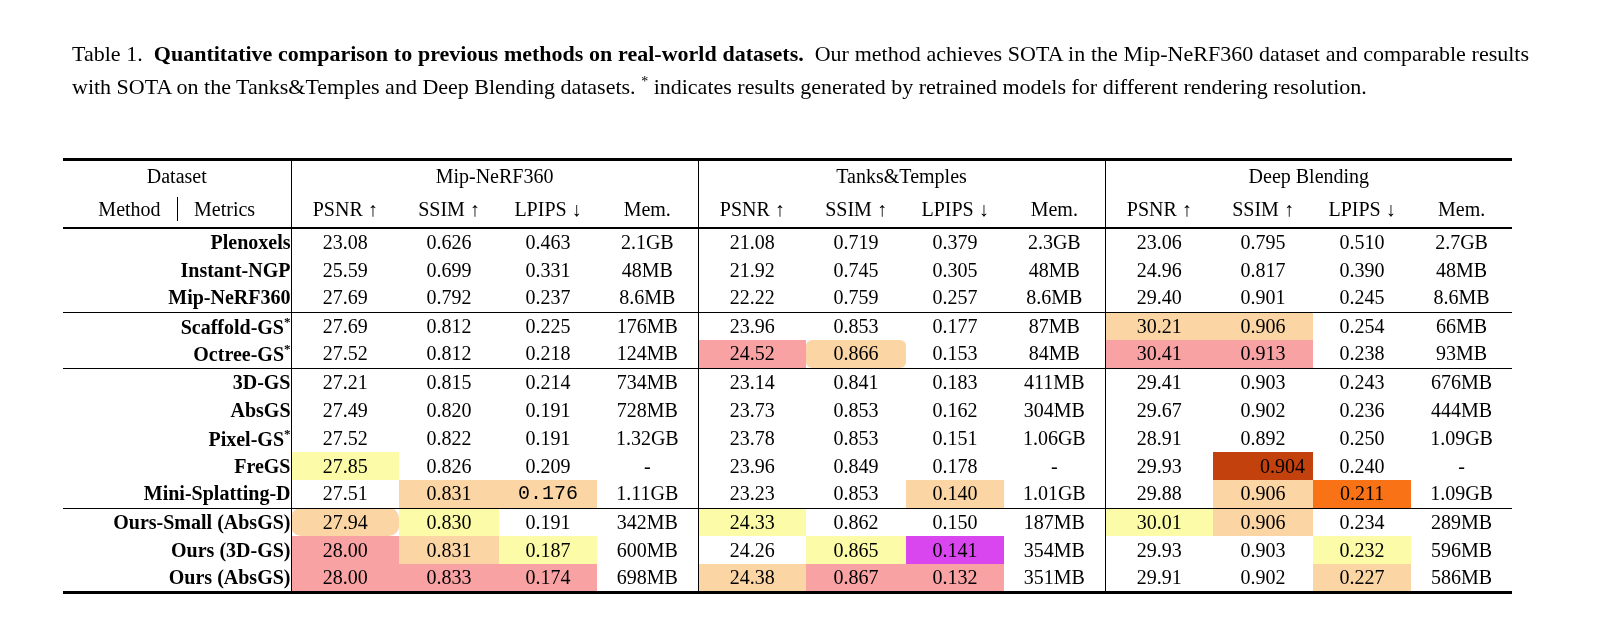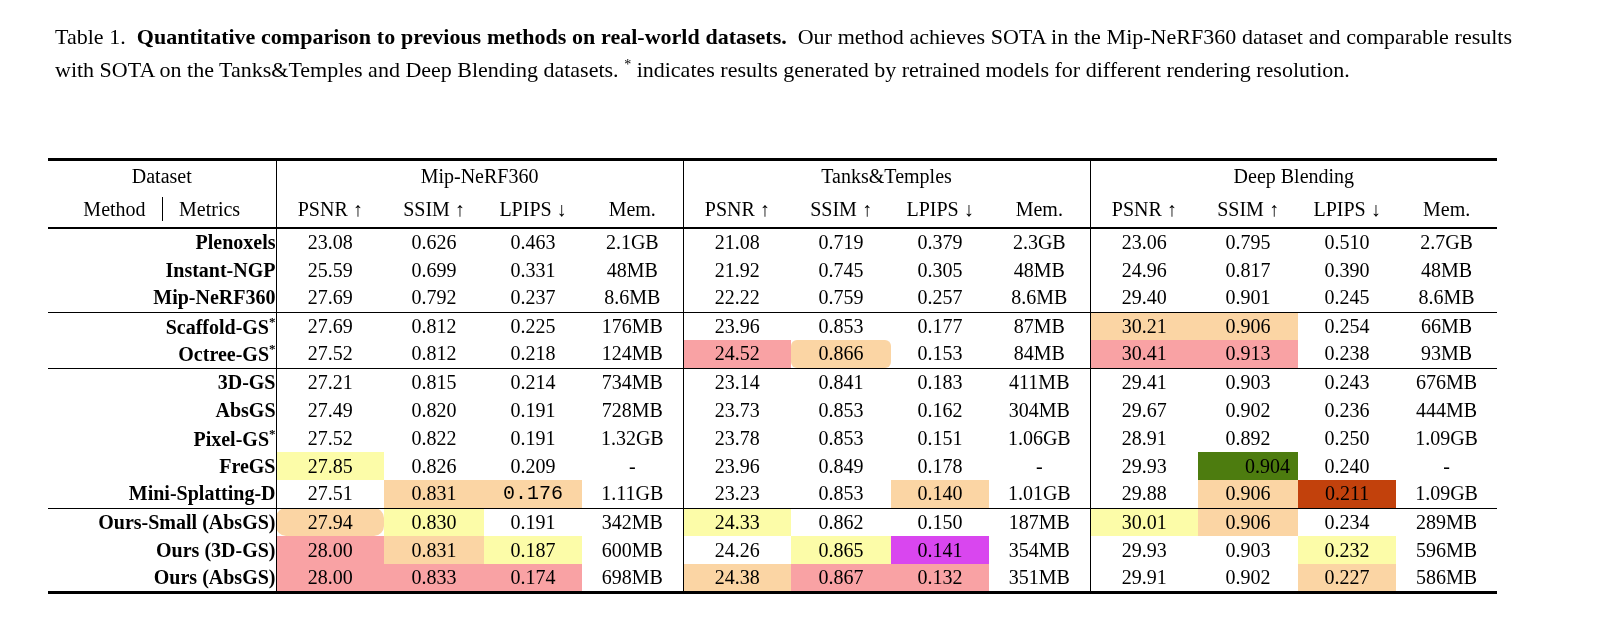--- a/index.html
+++ b/index.html
@@ -13,28 +13,28 @@
     overflow: hidden;
   }
   .caption {
     position: absolute;
     left: 55px;
     top: 20px;
     width: 1457px;
     font-size: 22px;
     line-height: 33px;
     text-align: justify;
-    margin: 0;
+    margin: 17px;
   }
   .caption b { font-weight: bold; }
   .caption sup { font-size: 14px; line-height: 0; }
 
   table.results {
     position: absolute;
-    left: 48px;
+    left: 63px;
     top: 158px;
     width: 1449px;
     border-collapse: collapse;
     table-layout: fixed;
     border-top: 3px solid #000;
     border-bottom: 3px solid #000;
     font-size: 20px;
   }
   table.results th, table.results td {
     padding: 0;
@@ -240,37 +240,37 @@
           <th class="method">FreGS</th>
           <td class="sep-left" style="background: rgb(252, 252, 168);">27.85</td>
           <td>0.826</td>
           <td>0.209</td>
           <td>-</td>
           <td class="sep-left">23.96</td>
           <td>0.849</td>
           <td>0.178</td>
           <td>-</td>
           <td class="sep-left">29.93</td>
-          <td style="background: #4d7c0f; padding-left: 39px;">0.904</td>
+          <td style="background: #c2410c; padding-left: 39px;">0.904</td>
           <td>0.240</td>
           <td>-</td>
         </tr>
         <tr>
           <th class="method">Mini-Splatting-D</th>
           <td class="sep-left">27.51</td>
           <td style="background: rgb(251, 213, 164);">0.831</td>
           <td style="background: rgb(251, 213, 164); font-family: Liberation Mono, monospace;">0.176</td>
           <td>1.11GB</td>
           <td class="sep-left">23.23</td>
           <td>0.853</td>
           <td style="background: rgb(251, 213, 164);">0.140</td>
           <td>1.01GB</td>
           <td class="sep-left">29.88</td>
           <td style="background: rgb(251, 213, 164);">0.906</td>
-          <td style="background: #c2410c;">0.211</td>
+          <td style="background: #f97316;">0.211</td>
           <td>1.09GB</td>
         </tr>
         <tr class="rule-above">
           <th class="method">Ours-Small (AbsGS)</th>
           <td class="sep-left" style="background: rgb(251, 213, 164); border-radius: 10px;">27.94</td>
           <td style="background: rgb(252, 252, 168);">0.830</td>
           <td>0.191</td>
           <td>342MB</td>
           <td class="sep-left" style="background: rgb(252, 252, 168);">24.33</td>
           <td>0.862</td>

